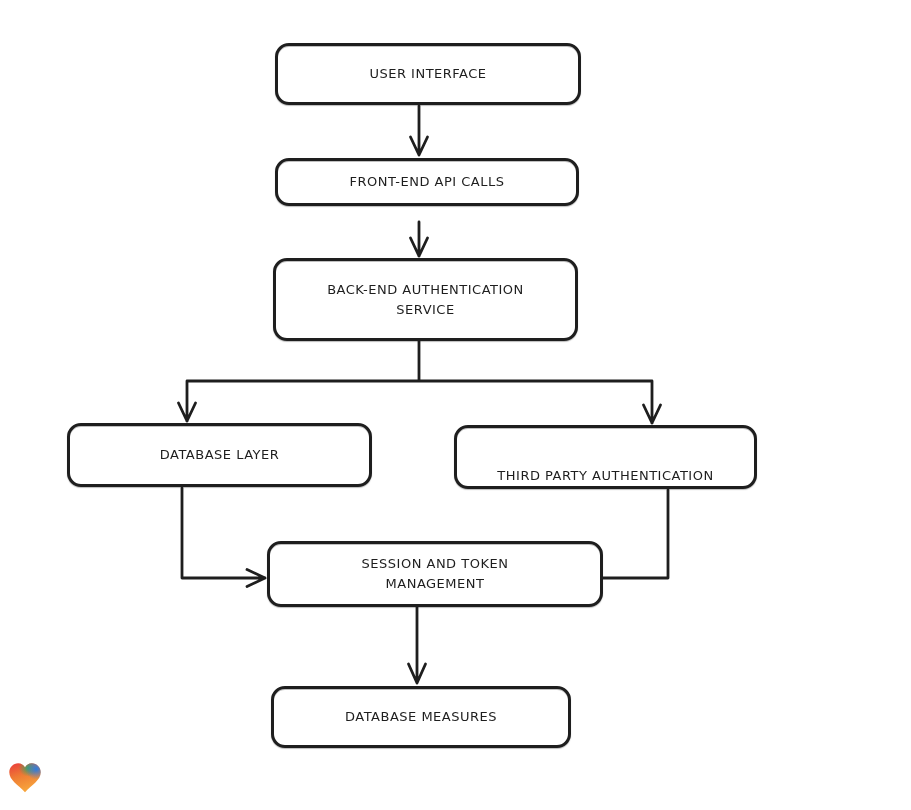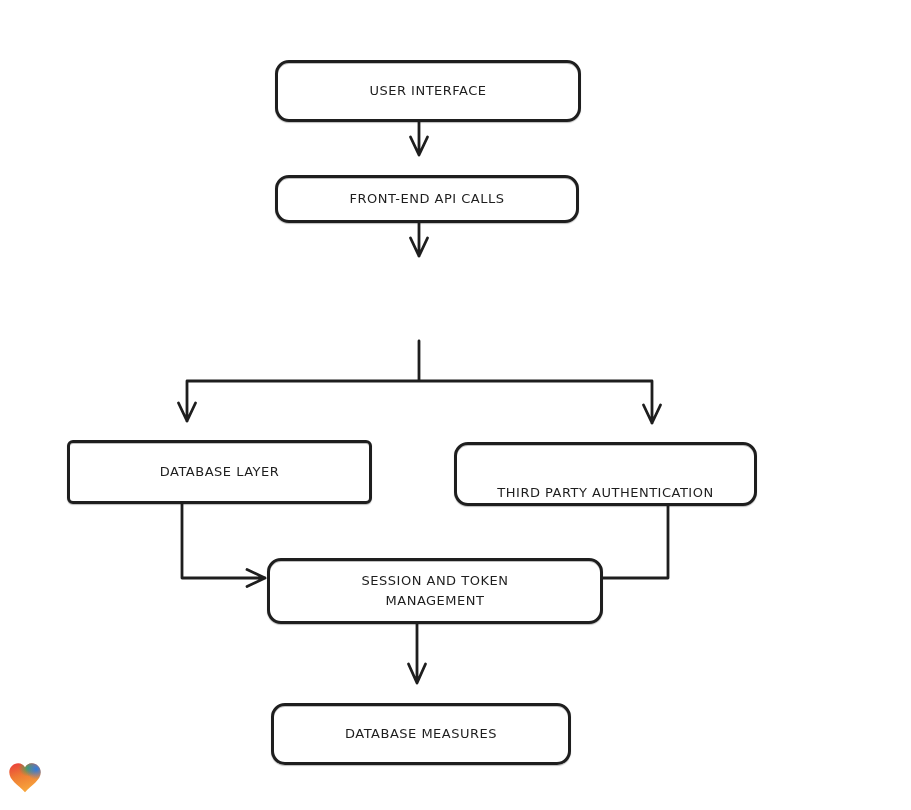--- a/index.html
+++ b/index.html
@@ -23,21 +23,20 @@
     display:flex;
     flex-direction:column;
     align-items:center;
     justify-content:center;
     box-sizing:border-box;
     border:3px solid #1e1e1e;
     border-radius:14px;
     background:#ffffff;
     color:#1e1e1e;
     box-shadow:0 1px 1px rgba(30,30,30,0.30), inset 0 1px 0 rgba(30,30,30,0.28);
-    margin-top:17px;
   }
   .node-line{
     font-size:13px;
     letter-spacing:0.5px;
     line-height:20px;
     text-align:center;
     white-space:nowrap;
   }
   .heart-logo{
     position:absolute;
@@ -63,22 +62,26 @@
   </svg>
 
   <div class="node" style="left:275px;top:43px;width:306px;height:62px;">
     <div class="node-line">USER INTERFACE</div>
   </div>
 
   <div class="node" style="left:275px;top:158px;width:304px;height:48px;">
     <div class="node-line">FRONT-END API CALLS</div>
   </div>
 
+  <div class="node" style="left:273px;top:258px;width:305px;height:83px;">
+    <div class="node-line">BACK-END AUTHENTICATION</div>
+    <div class="node-line">SERVICE</div>
+  </div>
 
-  <div class="node" style="left:67px;top:423px;width:305px;height:64px;border-radius:6px;">
+  <div class="node" style="left:67px;top:423px;width:305px;height:64px;">
     <div class="node-line">DATABASE LAYER</div>
   </div>
 
   <div class="node" style="left:454px;top:425px;width:303px;height:64px;justify-content:flex-end;">
     <div class="node-line">THIRD PARTY AUTHENTICATION</div>
   </div>
 
   <div class="node" style="left:267px;top:541px;width:336px;height:66px;">
     <div class="node-line">SESSION AND TOKEN</div>
     <div class="node-line">MANAGEMENT</div>

